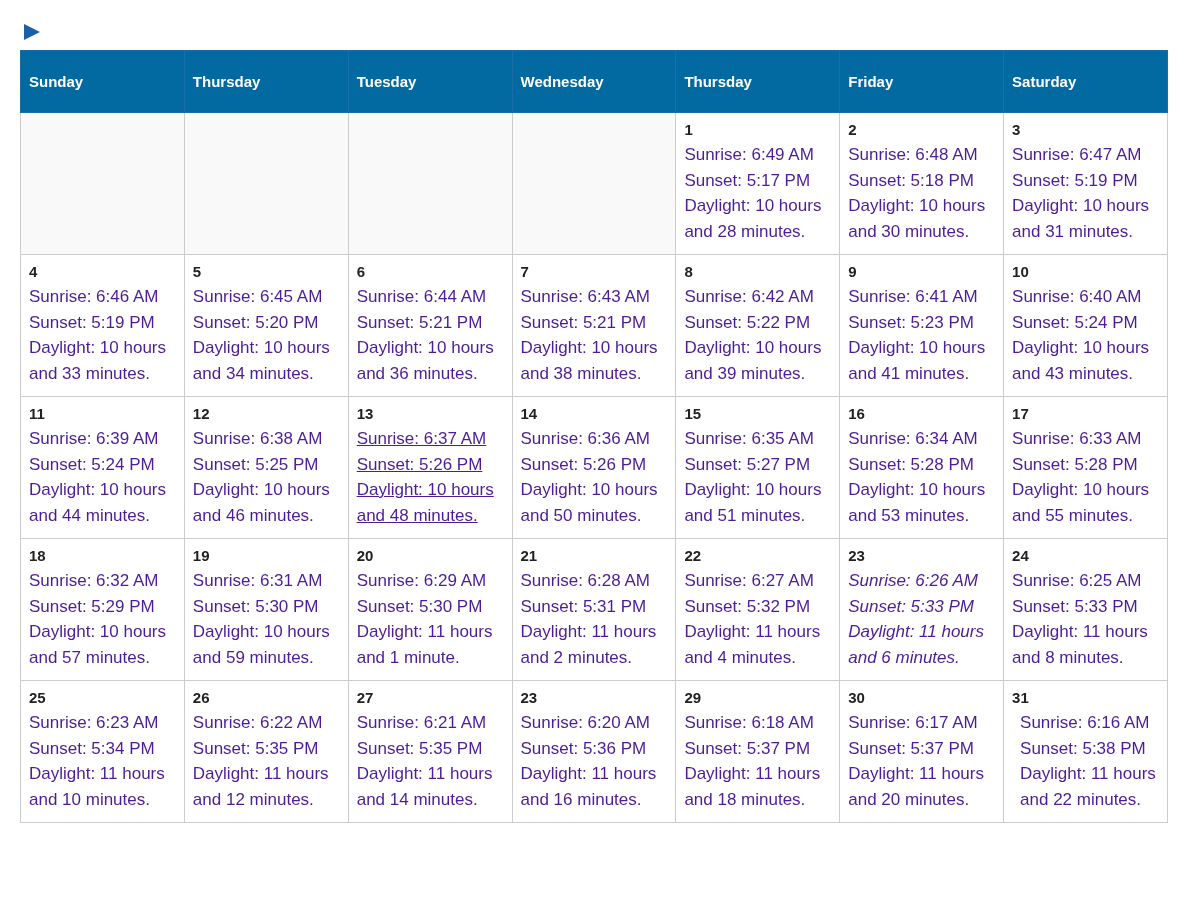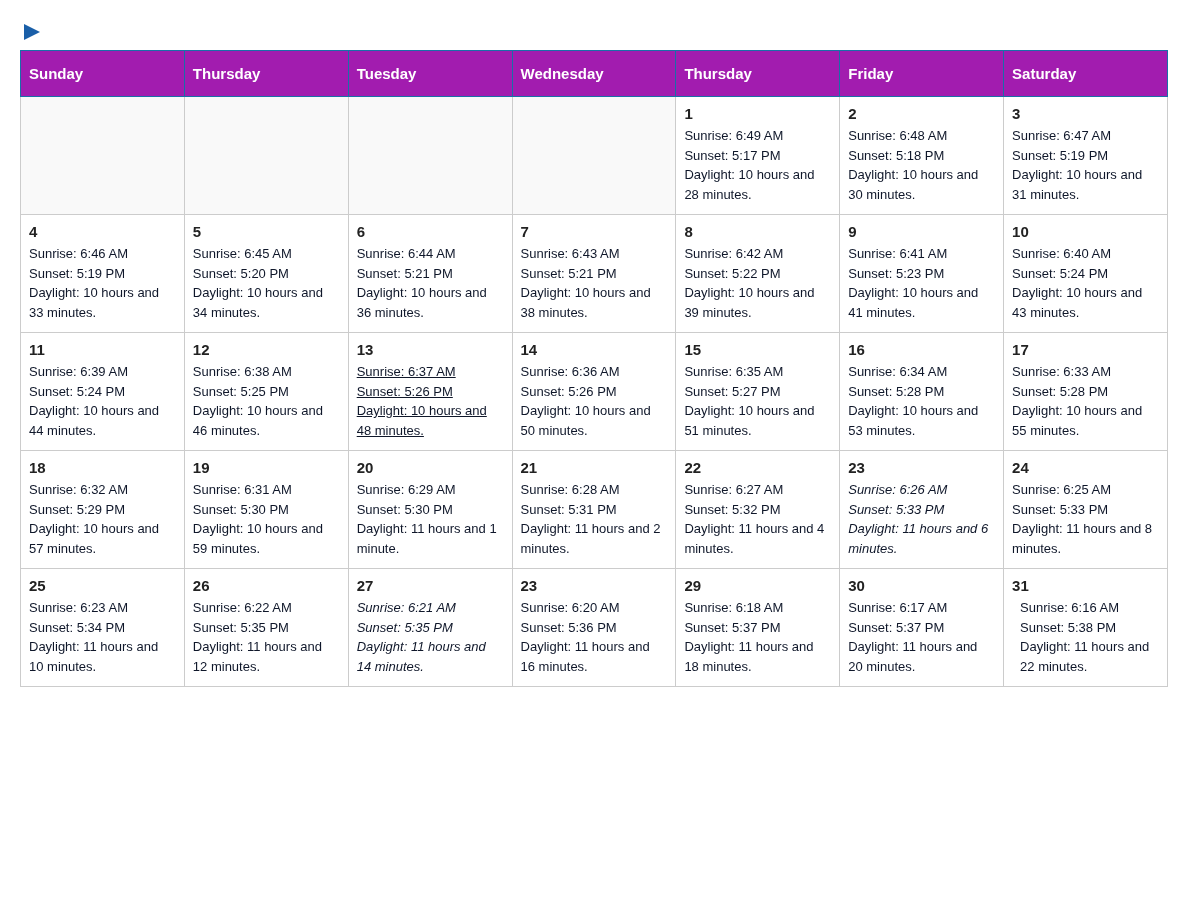--- a/index.html
+++ b/index.html
@@ -39,25 +39,25 @@
       font-size: 20px;
       color: #444;
       margin-top: 4px;
     }
     .calendar {
       width: 100%;
       border-collapse: collapse;
       margin-top: 12px;
     }
     .calendar th {
-      background-color: #a21caf;
+      background-color: #0369a1;
       color: #fff;
       font-size: 15px;
       font-weight: bold;
-      padding: 14px 8px;
+      padding: 22px 8px;
       text-align: left;
       border: 1px solid #1a6ea8;
     }
     .calendar td {
       vertical-align: top;
       border: 1px solid #ccc;
       padding: 8px 8px 10px 8px;
       width: 14.28%;
       font-size: 13px;
       color: #222;
@@ -67,22 +67,22 @@
       background: #f9f9f9;
     }
     .day-number {
       font-size: 15px;
       font-weight: bold;
       color: #222;
       display: block;
       margin-bottom: 4px;
     }
     .day-info {
-      font-size: 13px;
-      color: #0f172a;
+      font-size: 17px;
+      color: #4c1d95;
       line-height: 1.5;
     }
     .logo-wrap {
       display: flex;
       flex-direction: column;
       align-items: flex-start;
     }
     .logo-row {
       display: flex;
       align-items: center;
@@ -291,21 +291,21 @@
 Daylight: 11 hours and 10 minutes.</div>
         </td>
         <td>
           <span class="day-number">26</span>
           <div class="day-info" style="white-space: pre-line;">Sunrise: 6:22 AM
 Sunset: 5:35 PM
 Daylight: 11 hours and 12 minutes.</div>
         </td>
         <td>
           <span class="day-number">27</span>
-          <div class="day-info" style="white-space: pre-line; font-style: italic;">Sunrise: 6:21 AM
+          <div class="day-info" style="white-space: pre-line;">Sunrise: 6:21 AM
 Sunset: 5:35 PM
 Daylight: 11 hours and 14 minutes.</div>
         </td>
         <td>
           <span class="day-number">23</span>
           <div class="day-info" style="white-space: pre-line;">Sunrise: 6:20 AM
 Sunset: 5:36 PM
 Daylight: 11 hours and 16 minutes.</div>
         </td>
         <td>

